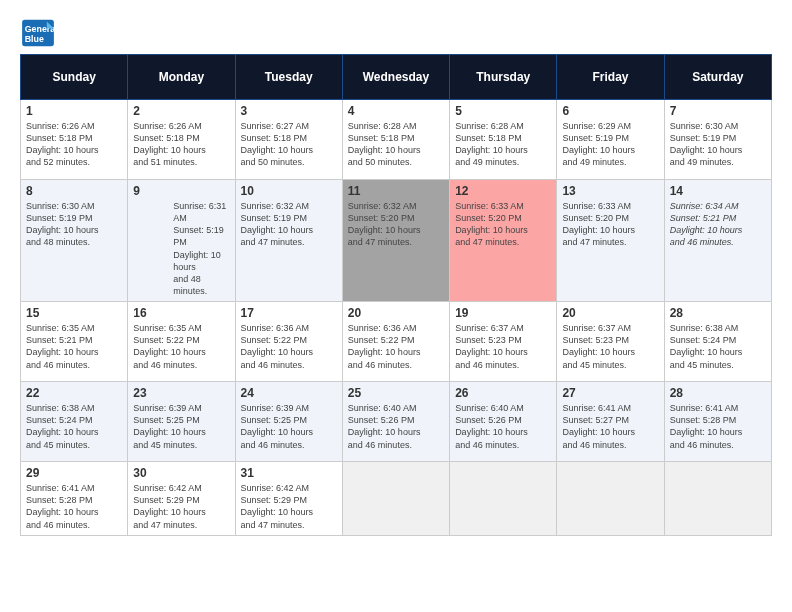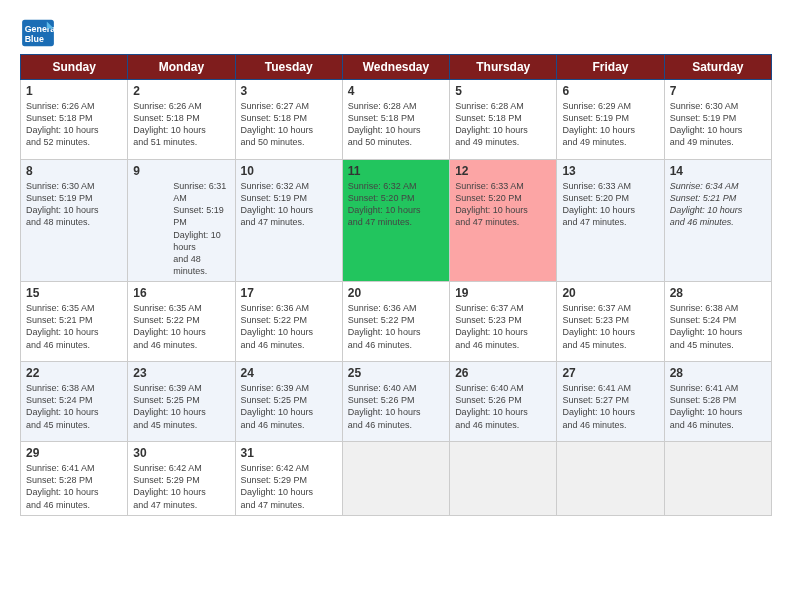--- a/index.html
+++ b/index.html
@@ -45,26 +45,26 @@
       color: #555;
       margin-top: 2px;
     }
     .calendar {
       width: 100%;
       border-collapse: collapse;
       table-layout: fixed;
       margin-top: 6px;
     }
     .calendar th {
-      background: #7f1d1d;
+      background: #0f172a;
       color: #fff;
       font-size: 12px;
       font-weight: bold;
       text-align: center;
-      padding: 5px 2px;
+      padding: 15px 2px;
       border: 1px solid #1a4a8a;
     }
     .calendar td {
       vertical-align: top;
       border: 1px solid #ccc;
       padding: 4px 5px;
       font-size: 9.5px;
       color: #333;
       height: 80px;
       background: #fff;
@@ -194,21 +194,21 @@
 Daylight: 10 hours
 and 48 minutes.</div>
           </td>
           <td style="background: rgb(240, 244, 250); margin-top: 48px;">
             <span class="day-num">10</span>
             <div class="day-info" style="white-space: pre-line;">Sunrise: 6:32 AM
 Sunset: 5:19 PM
 Daylight: 10 hours
 and 47 minutes.</div>
           </td>
-          <td style="background: #22c55e;">
+          <td style="background: #a3a3a3;">
             <span class="day-num">11</span>
             <div class="day-info" style="white-space: pre-line;">Sunrise: 6:32 AM
 Sunset: 5:20 PM
 Daylight: 10 hours
 and 47 minutes.</div>
           </td>
           <td style="background: #fca5a5;">
             <span class="day-num">12</span>
             <div class="day-info" style="white-space: pre-line;">Sunrise: 6:33 AM
 Sunset: 5:20 PM

